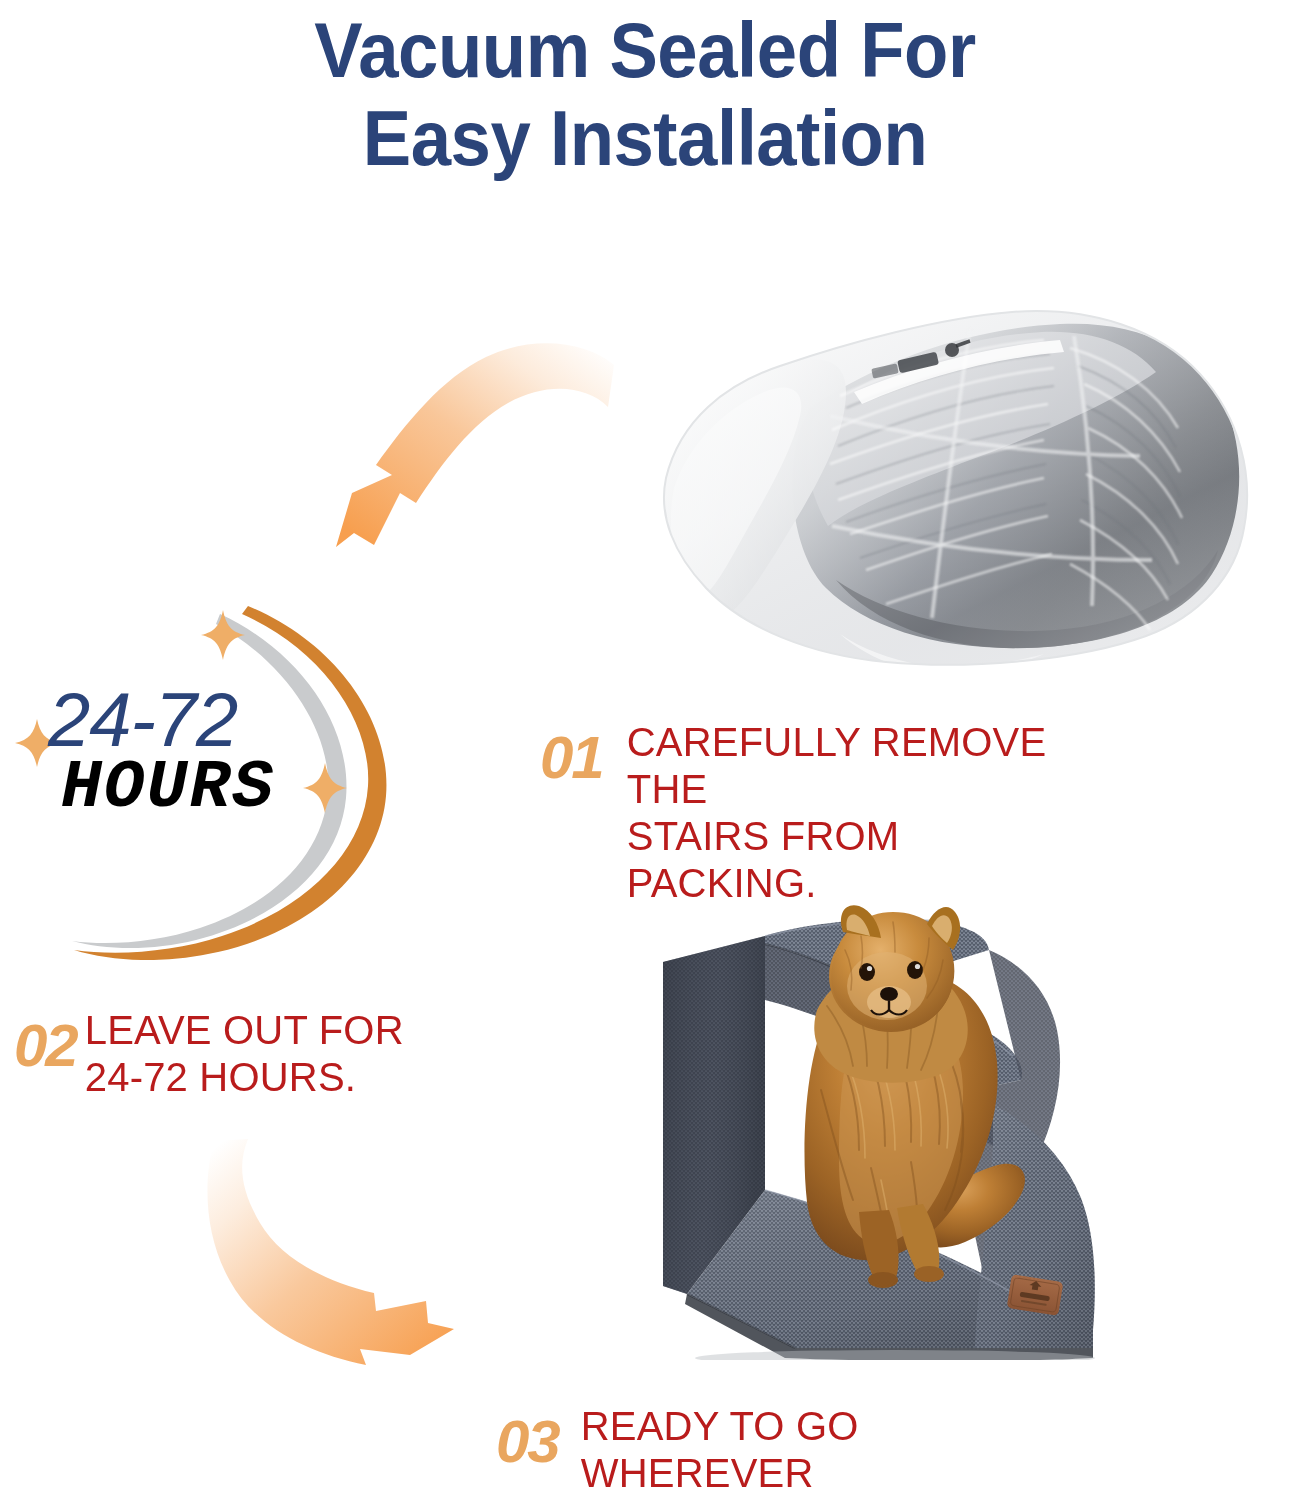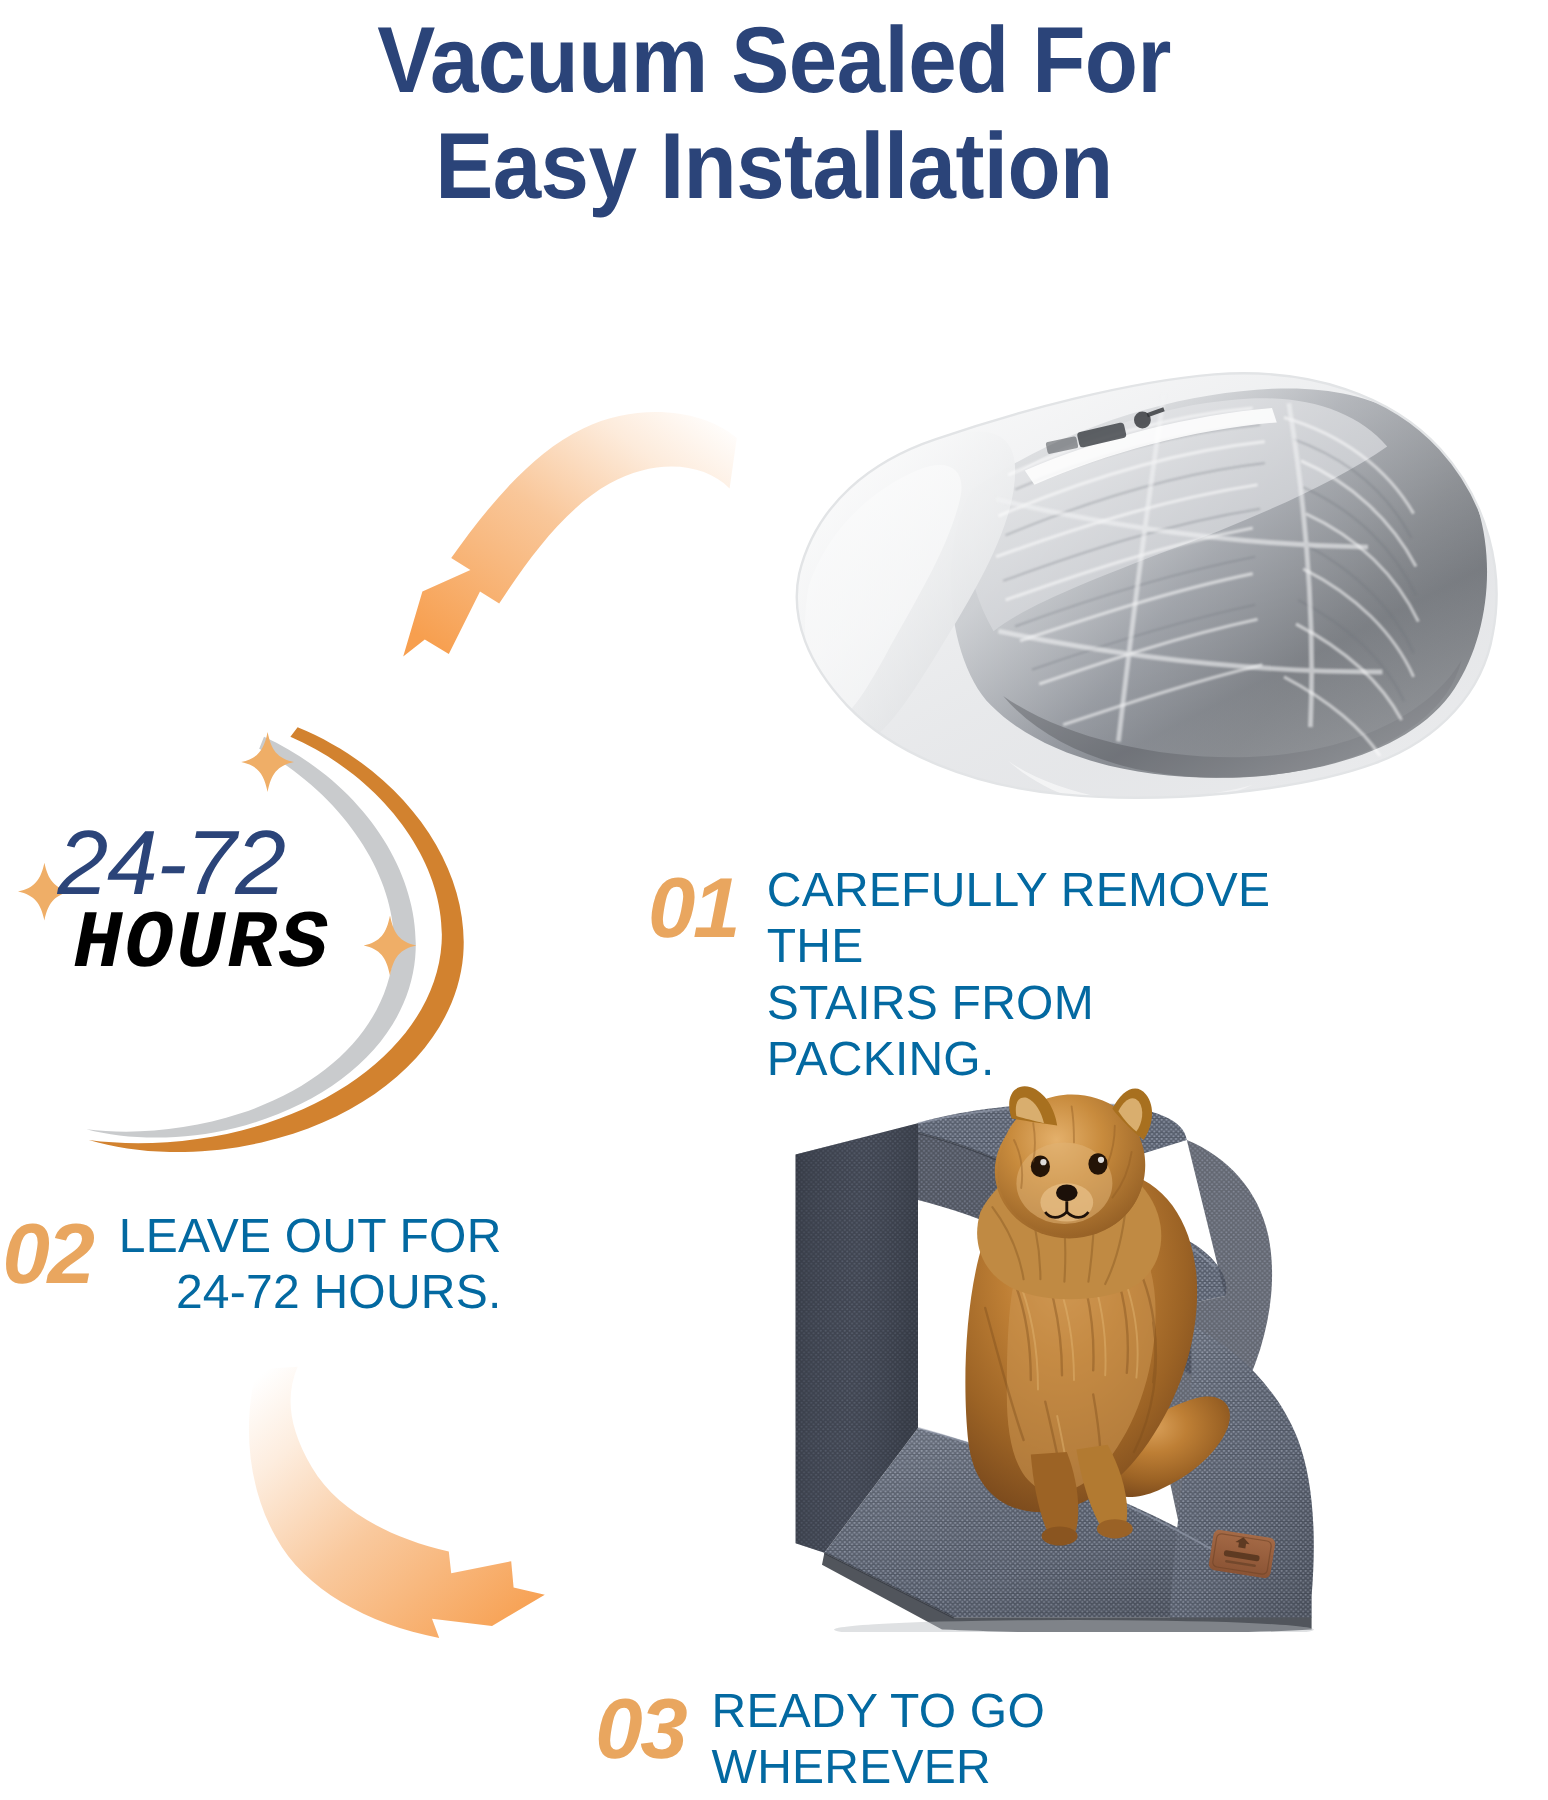--- a/index.html
+++ b/index.html
@@ -106,41 +106,41 @@
     height: 260px;
     pointer-events: none;
   }
 
   
   .step { position: absolute; }
   .step-num {
     font-family: "Liberation Sans", sans-serif;
     font-weight: bold;
     font-style: italic;
-    font-size: 71px;
+    font-size: 60px;
     line-height: 88px;
     letter-spacing: -2px;
     color: #E9A65F;
     white-space: nowrap;
   }
   .step-text {
     font-family: "Liberation Sans", sans-serif;
     font-weight: normal;
     font-size: 40px;
     line-height: 47px;
     letter-spacing: 0.2px;
-    color: #0369a1;
+    color: #b91c1c;
     white-space: pre-line;
   }
 
   #step01 { left: 540px; top: 712px; display: flex; align-items: flex-start; gap: 24px; }
   #step01 .step-num { position: relative; top: 2px; }
   #step01 .step-text { position: relative; top: 7px; }
 
-  #step02 { left: 2px; top: 1000px; display: flex; align-items: flex-start; gap: 22px; text-align: right; }
+  #step02 { left: 14px; top: 1000px; display: flex; align-items: flex-start; gap: 8px; }
   #step02 .step-num { position: relative; top: 2px; }
   #step02 .step-text { position: relative; top: 7px; }
 
   #step03 { left: 496px; top: 1398px; display: flex; align-items: flex-start; gap: 22px; }
   #step03 .step-num { position: relative; top: 0px; font-style: italic; }
   #step03 .step-text { position: relative; top: 5px; }
 
   
   .photo-package {
     position: absolute;

